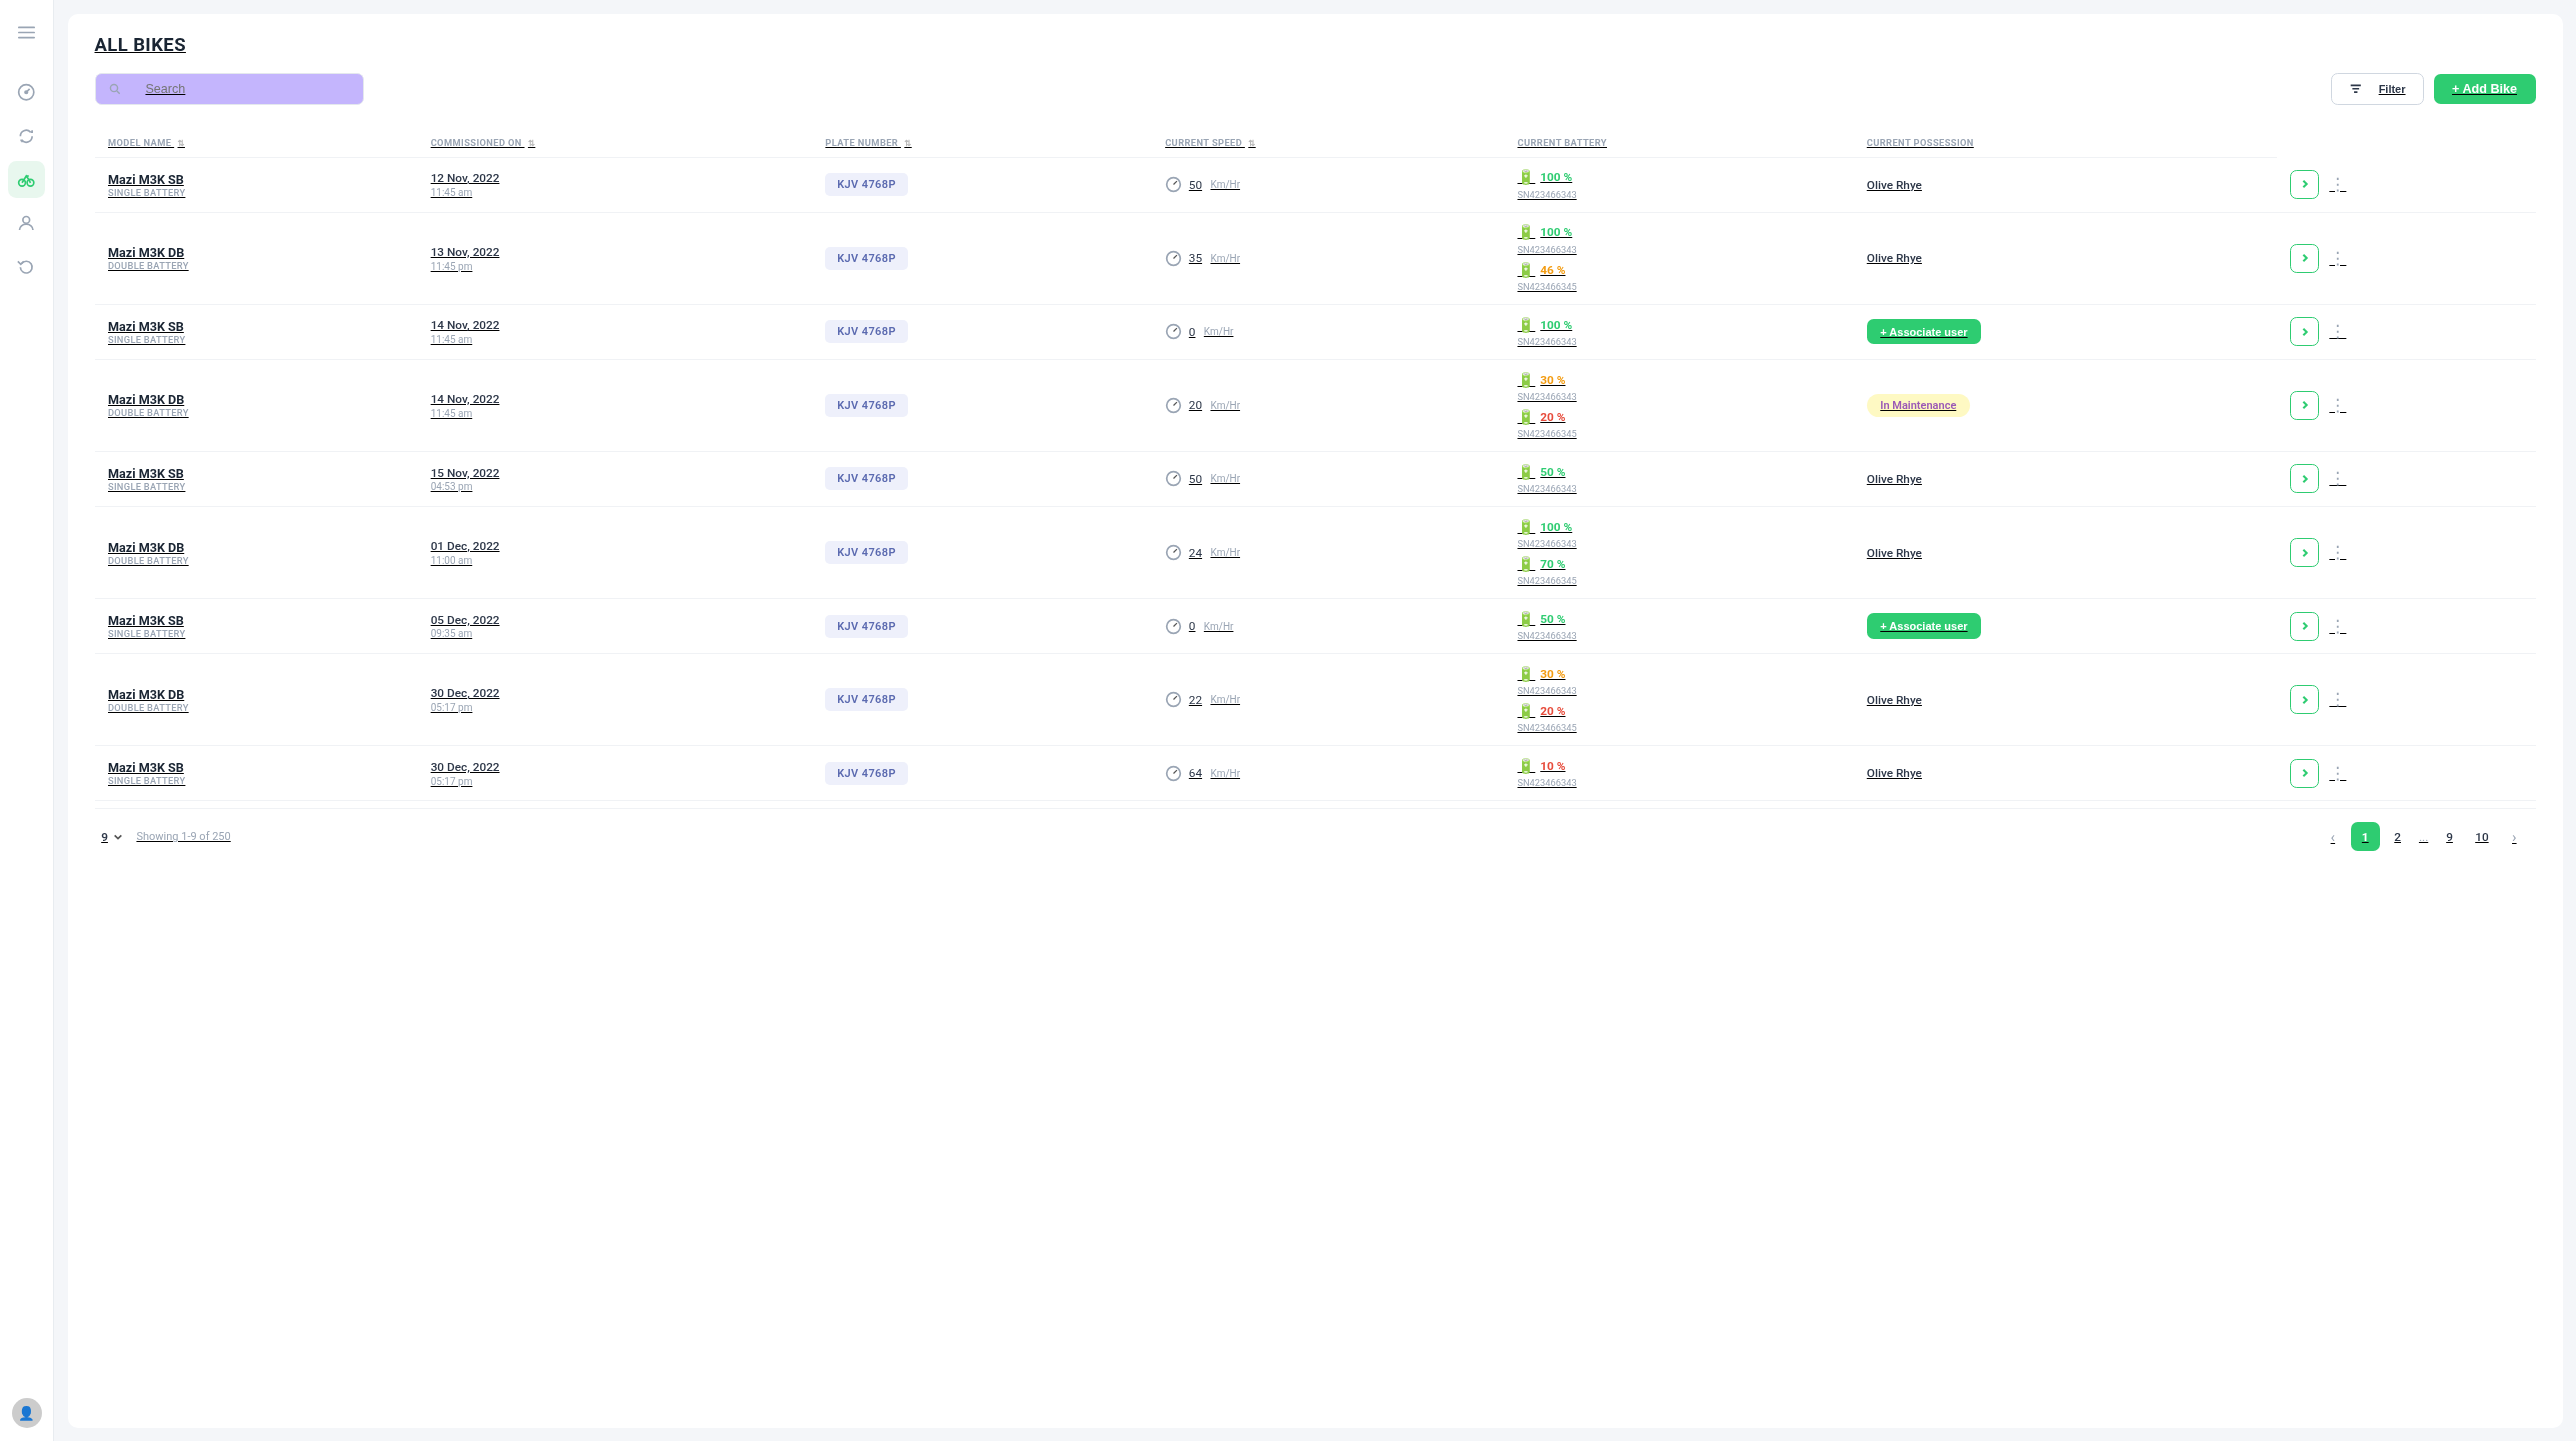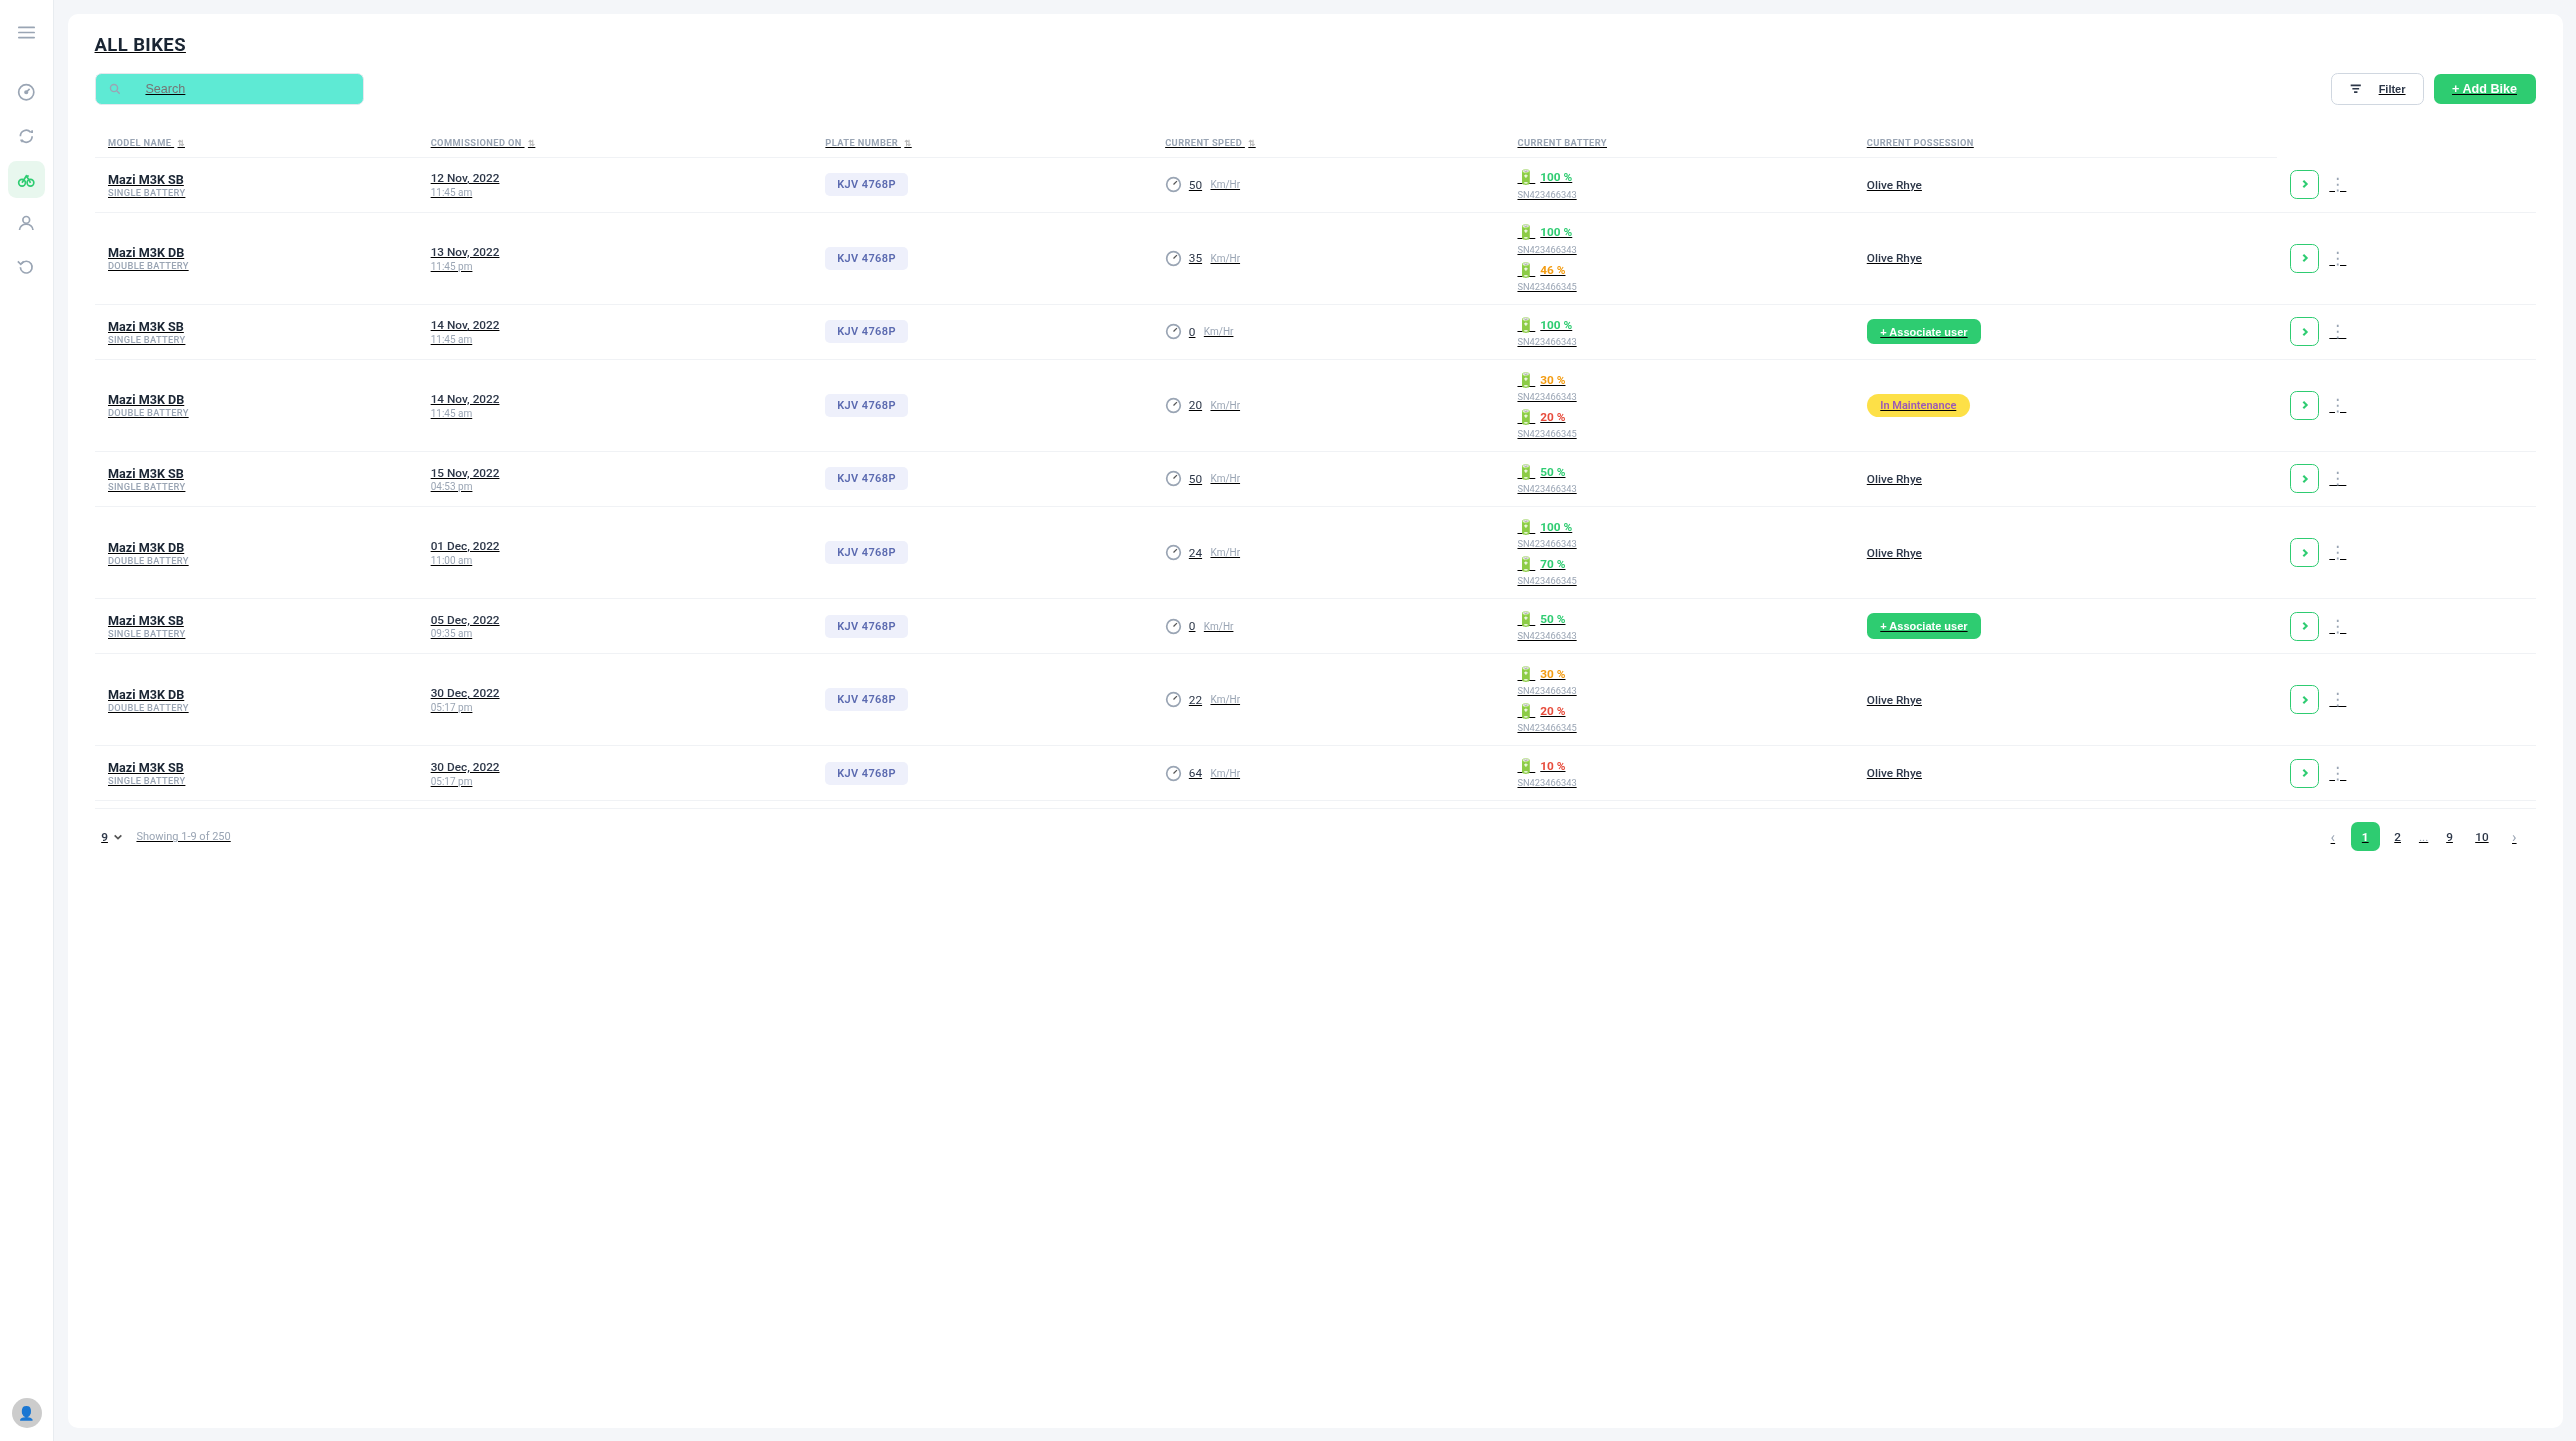--- a/index.html
+++ b/index.html
@@ -73,21 +73,21 @@
     .toolbar {
       display: flex;
       align-items: center;
       justify-content: space-between;
       margin-bottom: 23.6px;
     }
 
     .search-box {
       display: flex;
       align-items: flex-end;
-      background: #5eead4;
+      background: #c4b5fd;
       border: 0.8px solid #e4e8ed;
       border-radius: 6.7px;
       padding: 8.4px 13.5px;
       width: 269px;
       gap: 25px;
     }
     .search-box input {
       border: none;
       background: transparent;
       outline: none;
@@ -179,21 +179,21 @@
       border: none;
       border-radius: 6.7px;
       padding: 6.7px 13.5px;
       font-size: 11px;
       font-weight: 600;
       cursor: pointer;
     }
 
     .maintenance-badge {
       display: inline-block;
-      background: #fde047;
+      background: #fef9c3;
       color: #9b59b6;
       border-radius: 17px;
       padding: 5px 13.5px;
       font-size: 11px;
       font-weight: 600;
     }
 
     .action-cell { display: flex; align-items: center; gap: 6.7px; }
     .arrow-btn {
       width: 29px; height: 29px;

